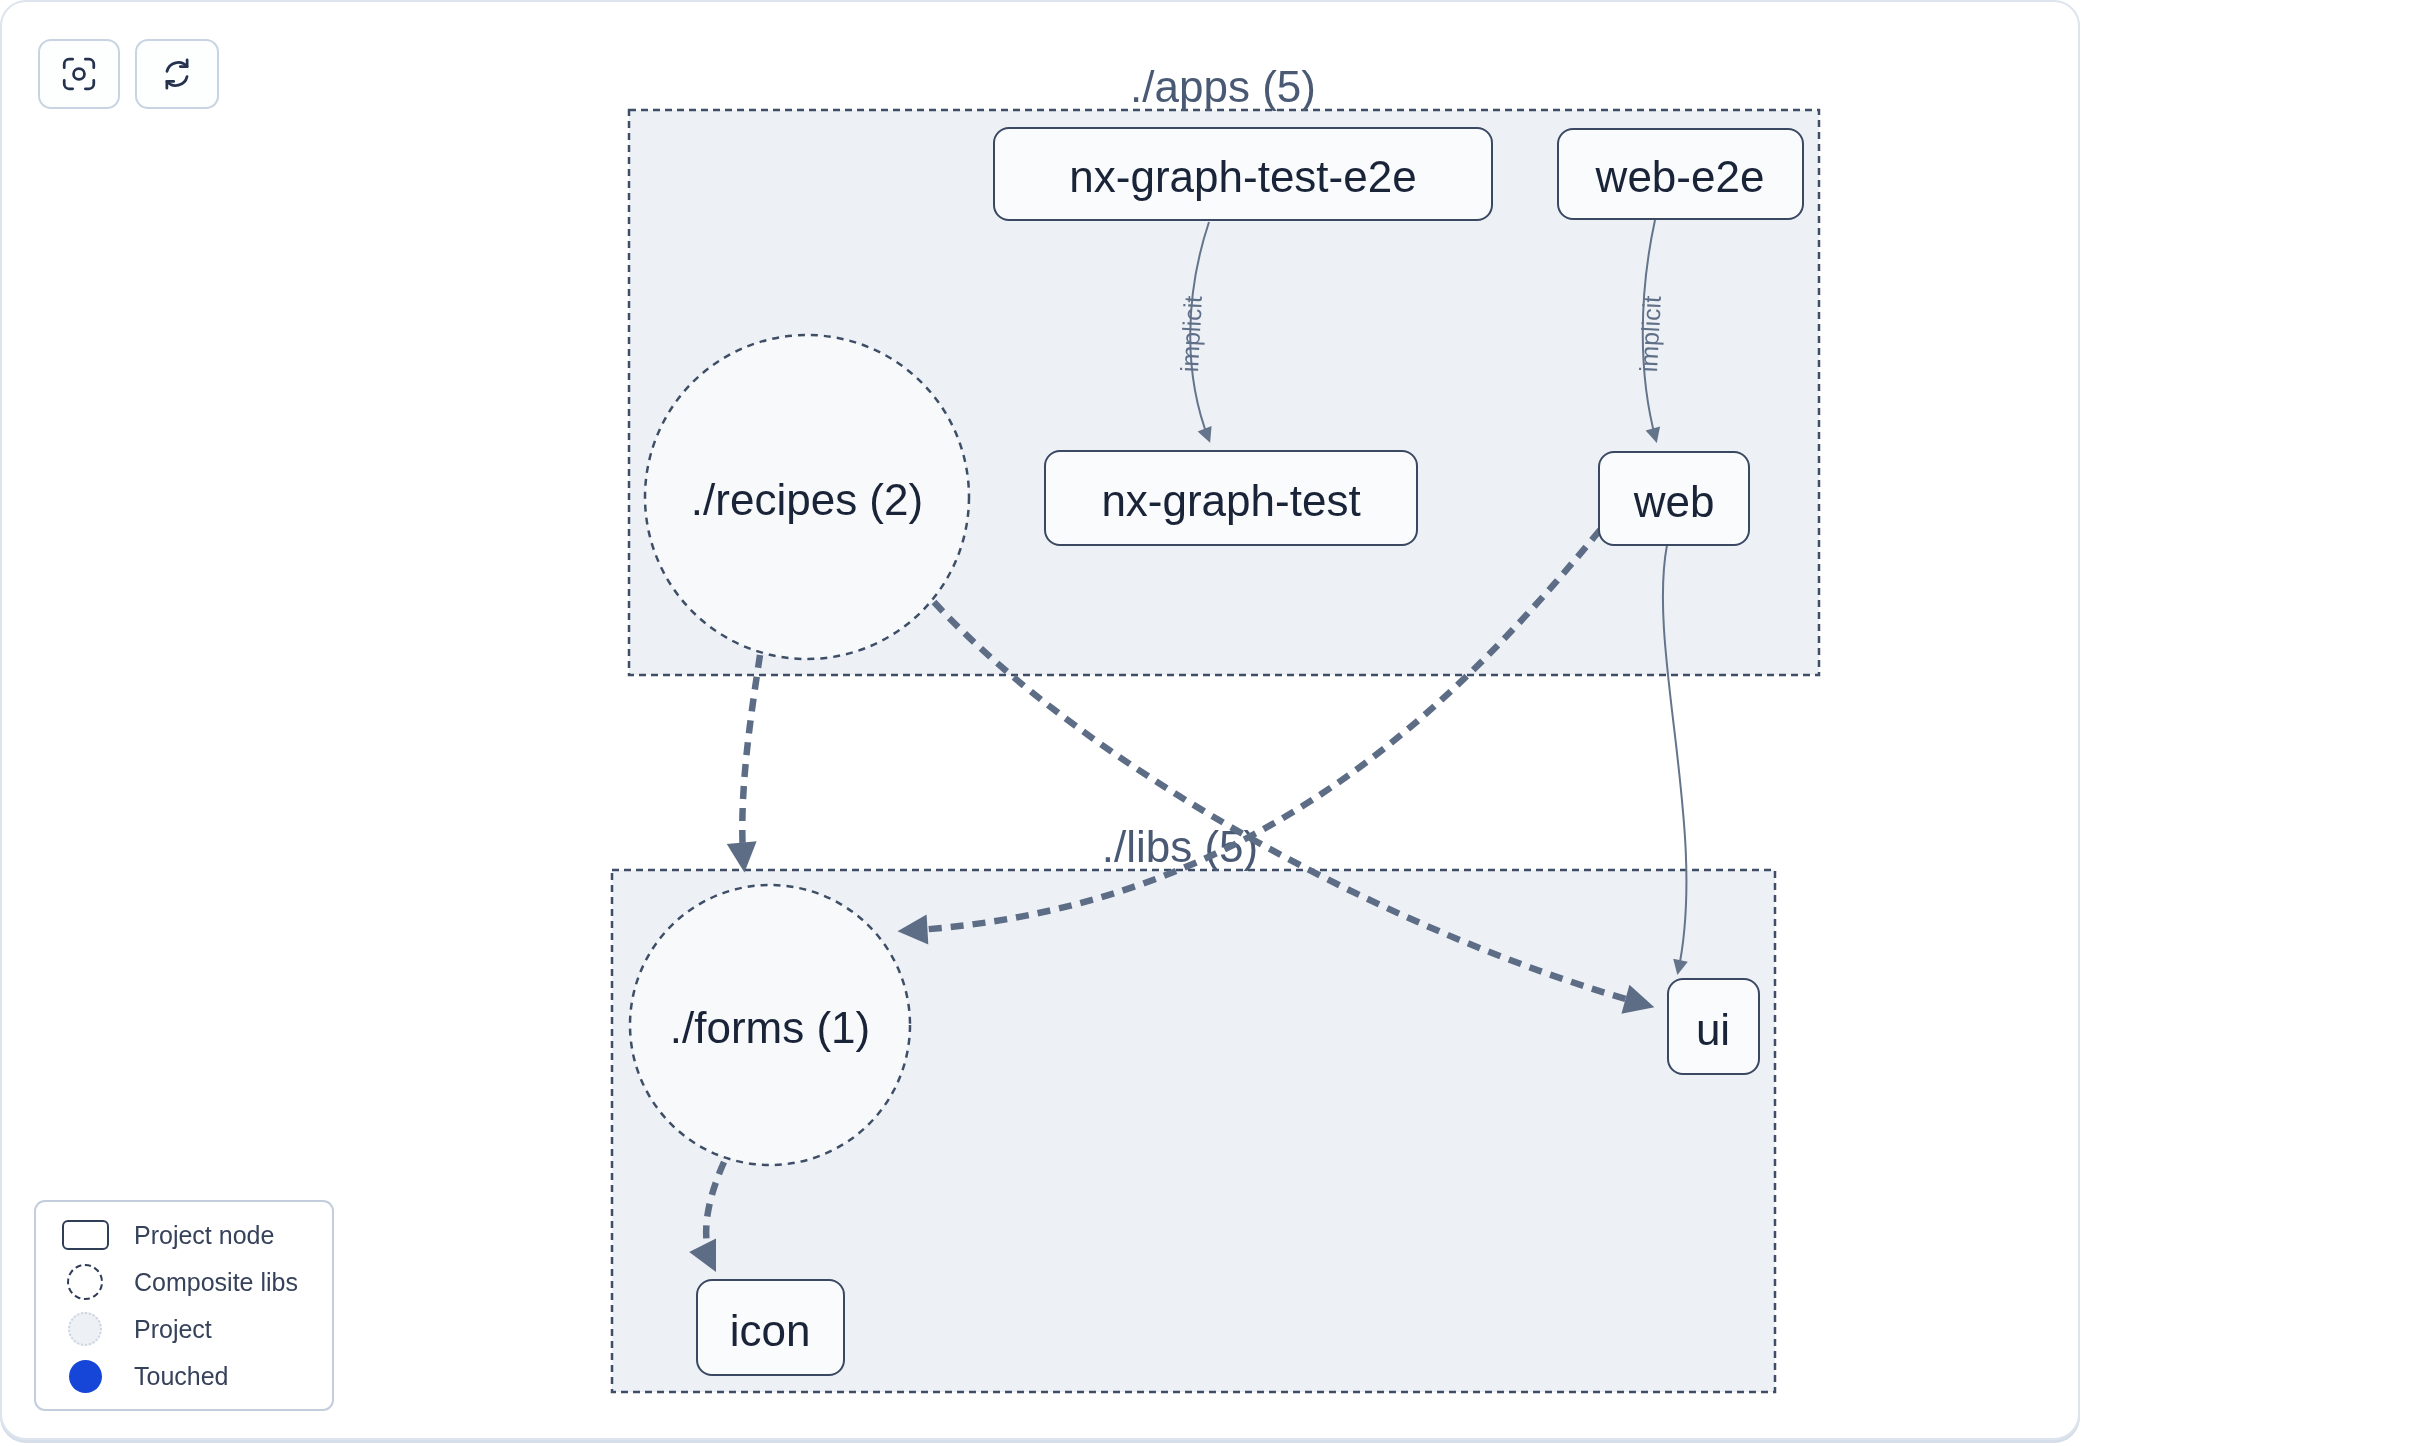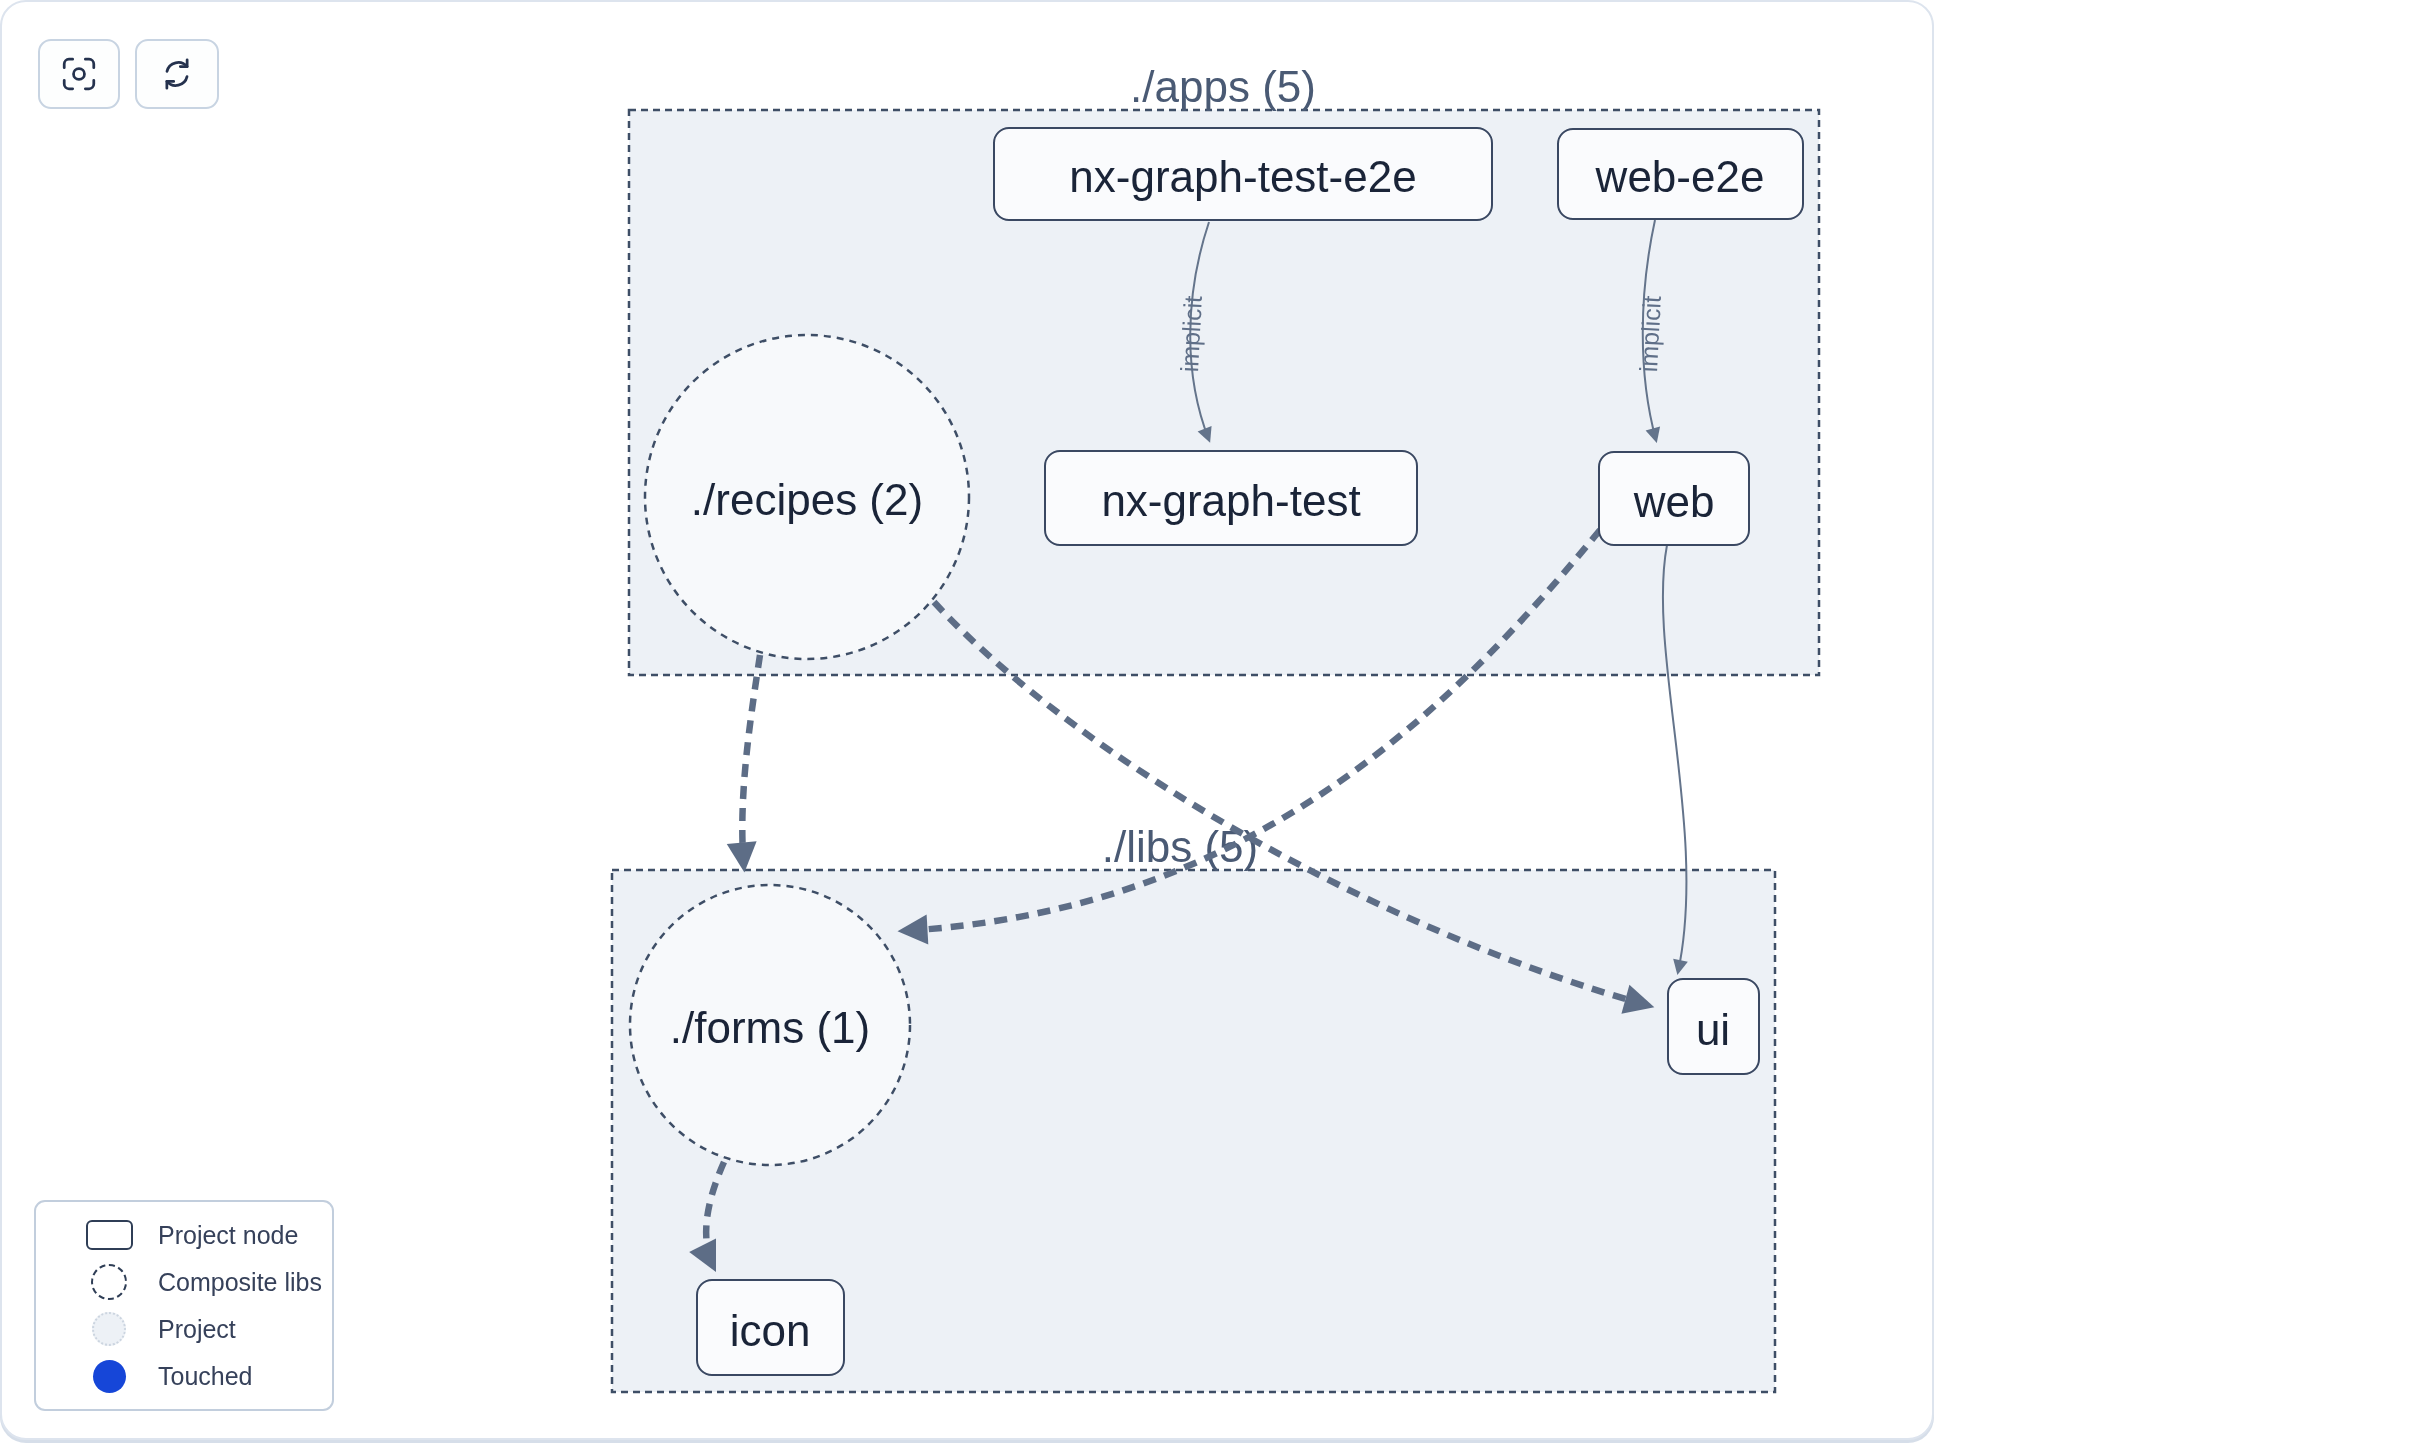--- a/index.html
+++ b/index.html
@@ -1,18 +1,18 @@
 <!DOCTYPE html>
 <html><head>
 <meta charset="utf-8">
 <style>
   html,body{margin:0;padding:0;background:#fff;}
   body{width:2434px;height:1446px;font-family:"Liberation Sans","DejaVu Sans",sans-serif;}
   .canvas{
-    position:relative;width:1934px;height:1440px;box-sizing:border-box;
+    position:relative;width:2080px;height:1440px;box-sizing:border-box;
     background:#ffffff;border:2px solid #dde4ee;border-radius:26px;
     box-shadow:0 3px 0 rgba(186,200,218,.6);overflow:hidden;
   }
   
   .toolbar{position:absolute;left:36px;top:37px;display:flex;gap:15px;z-index:5;}
   .tool-btn{
     width:82px;height:70px;box-sizing:border-box;background:#fdfefe;
     border:2px solid #c8d4e2;border-radius:13px;display:flex;align-items:center;justify-content:center;
     cursor:pointer;
   }
@@ -26,21 +26,21 @@
   .composite-circle{fill:#f7f9fb;stroke:#3e4e66;stroke-width:2.5;stroke-dasharray:7 6;cursor:pointer;}
   .edge-thick{fill:none;stroke:#5d6d86;stroke-width:6.5;stroke-dasharray:13 9;}
   .edge-thin{fill:none;stroke:#64748b;stroke-width:2;}
   .edge-label{fill:#5f6f88;font-size:25px;text-anchor:middle;dominant-baseline:central;}
   
   .legend{
     position:absolute;left:32px;top:1198px;width:300px;height:211px;box-sizing:border-box;
     background:#ffffff;border:2px solid #c2cedd;border-radius:11px;z-index:5;
     display:flex;flex-direction:column;justify-content:center;padding:6px 0;
   }
-  .legend-row{display:flex;align-items:center;height:47px;padding-left:24px;}
+  .legend-row{display:flex;align-items:center;height:47px;}
   .legend-swatch-box{width:98px;display:flex;align-items:center;justify-content:center;flex:0 0 98px;}
   .legend-label{color:#36415a;font-size:25px;}
   .sw-project{width:47px;height:30px;box-sizing:border-box;border:2.5px solid #2f3e56;border-radius:6px;background:#fff;}
   .sw-composite{width:36px;height:36px;box-sizing:border-box;border:2.5px dashed #2f3e56;border-radius:50%;background:#fff;}
   .sw-affected{width:34px;height:34px;box-sizing:border-box;border:2px dotted #ccd5e0;border-radius:50%;background:#edf1f6;}
   .sw-touched{width:33px;height:33px;border-radius:50%;background:#1646d8;}
 </style>
 </head>
 <body>
 

